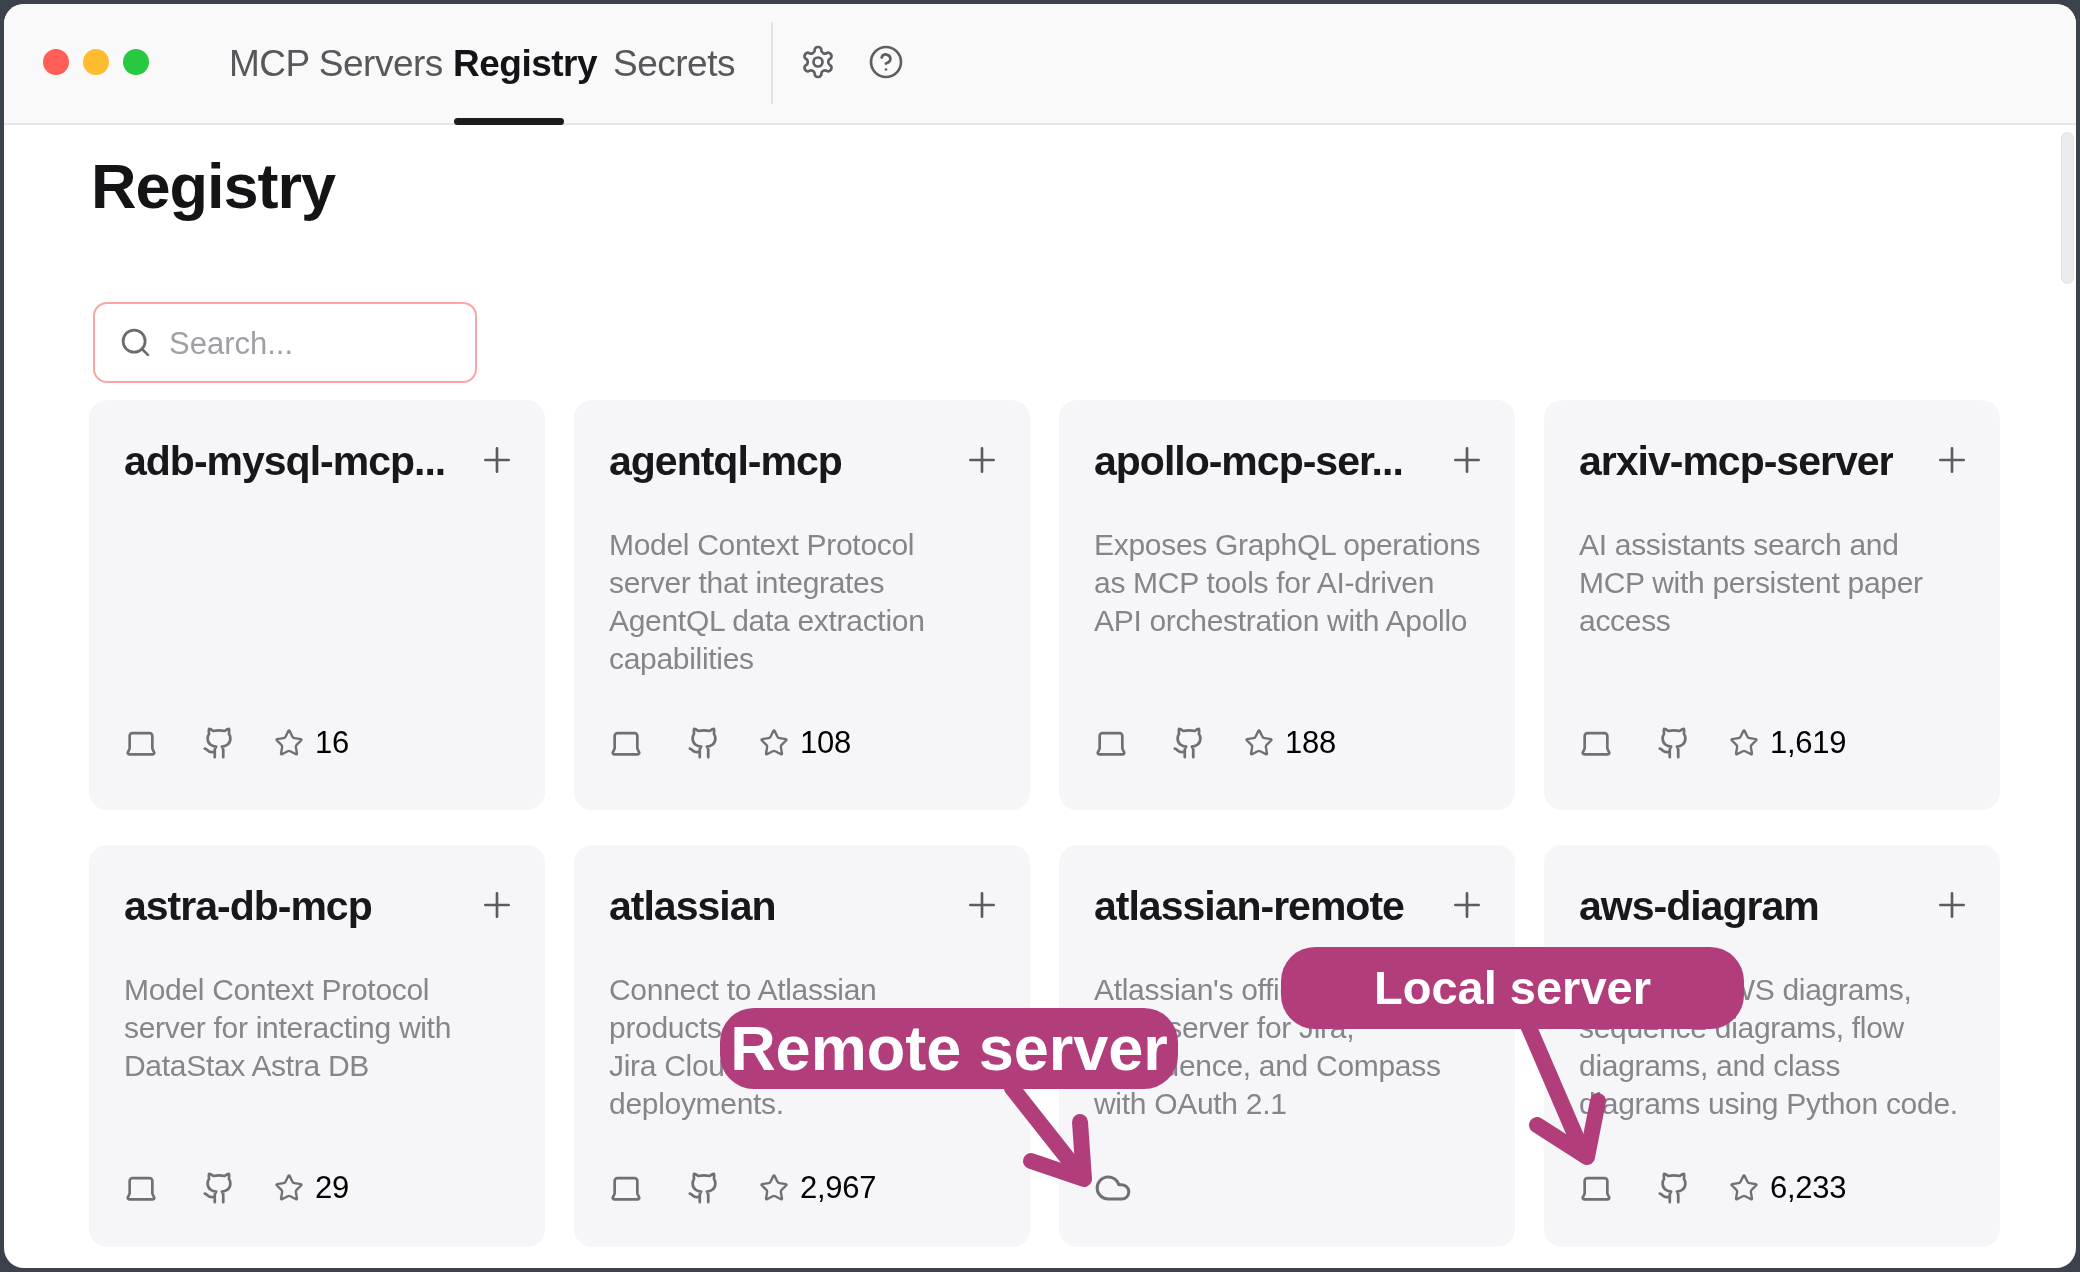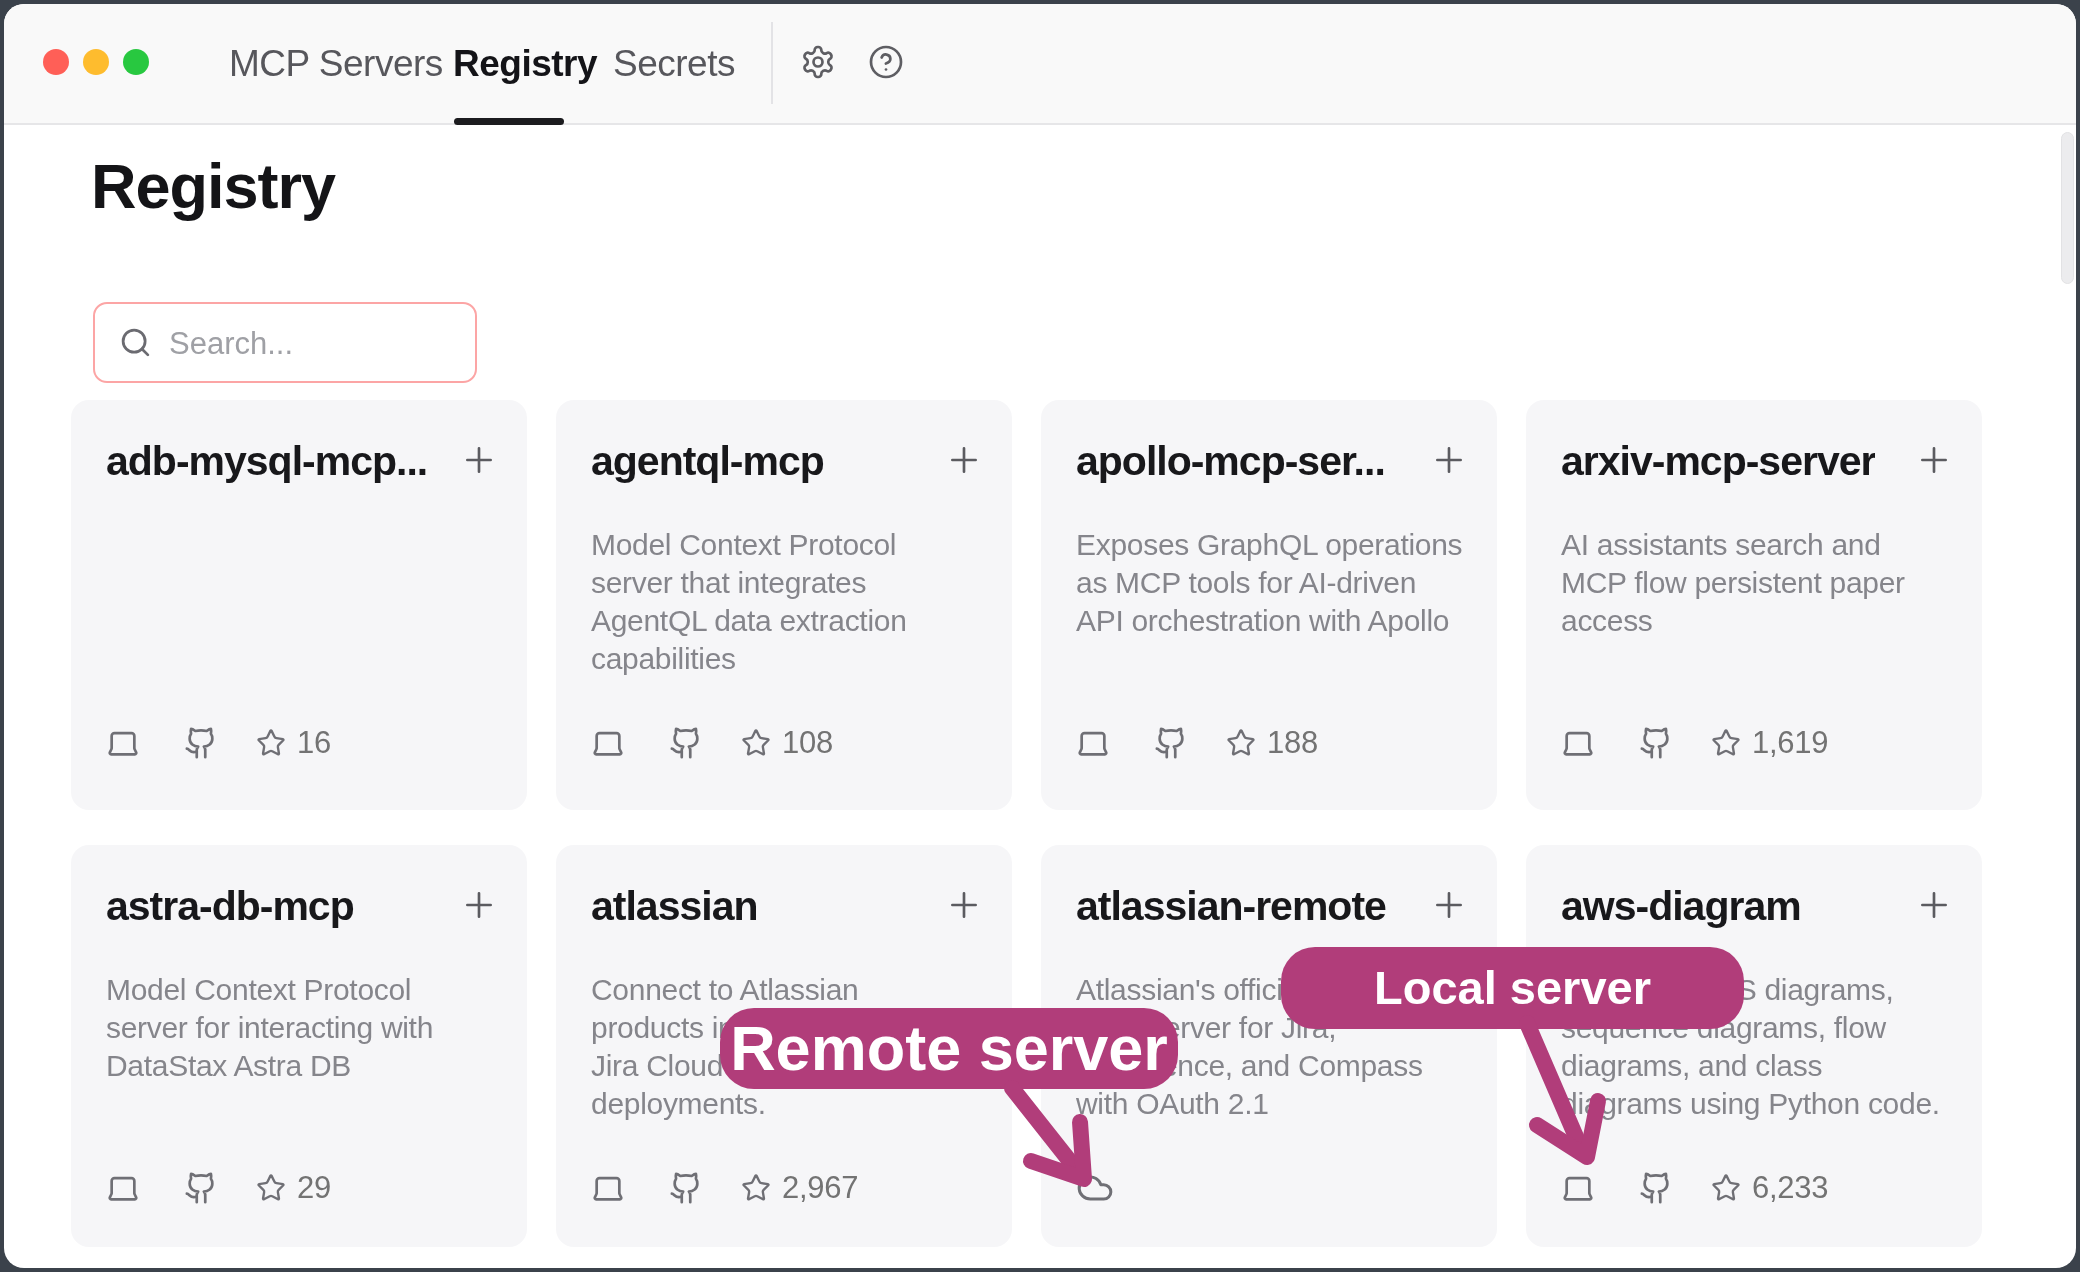--- a/index.html
+++ b/index.html
@@ -26,40 +26,40 @@
   .h1{position:absolute;left:87px;top:146px;font-size:63px;font-weight:700;
     color:#141417;letter-spacing:-1px;}
   .searchbox{position:absolute;left:89px;top:298px;width:384px;height:81px;
     background:#fff;border:2px solid #fca5a5;border-radius:14px;box-sizing:border-box;}
   .searchbox svg{position:absolute;left:24px;top:22px;width:33px;height:33px;color:#6b6b71;}
   .searchbox input{position:absolute;left:72px;top:0;width:380px;height:77px;border:none;
     outline:none;background:transparent;font-size:31px;color:#333;
     font-family:"Liberation Sans","DejaVu Sans",sans-serif;}
   .searchbox input::placeholder{color:#9fa0a5;}
   
-  .grid{position:absolute;left:67px;top:396px;width:1911px;display:grid;
+  .grid{position:absolute;left:85px;top:396px;width:1911px;display:grid;
     grid-template-columns:repeat(4,456px);grid-template-rows:410px 402px;
     column-gap:29px;row-gap:35px;}
   .card{position:relative;background:#f6f6f8;border-radius:18px;}
   .card-head{position:absolute;left:35px;right:28px;top:38px;display:flex;
     justify-content:space-between;align-items:flex-start;}
   .card-title{font-size:41px;font-weight:700;color:#18181b;letter-spacing:-1px;
     white-space:nowrap;overflow:hidden;max-width:350px;}
   .plus-btn{border:none;background:transparent;padding:0;margin-top:2px;cursor:pointer;color:#5b5b60;}
   .plus-btn svg{width:40px;height:40px;display:block;}
   .card-desc{position:absolute;left:35px;top:126px;font-size:30px;color:#85858b;
     letter-spacing:-0.3px;}
   .card-desc div{height:38px;line-height:38px;white-space:nowrap;}
   .card-foot{position:absolute;left:35px;top:325px;height:36px;display:flex;align-items:center;color:#6f6f75;}
   .fi{display:inline-flex;}
   .fi svg{width:34px;height:34px;display:block;}
   .fi.gh{margin-left:44px;}
   .fi.st{margin-left:38px;}
   .fi.st svg{width:30px;height:30px;}
-  .count{margin-left:11px;font-size:31px;color:#737373;letter-spacing:-0.3px;}
+  .count{margin-left:11px;font-size:31px;color:#000000;letter-spacing:-0.3px;}
   
   .scroll-thumb{position:absolute;right:2px;top:128px;width:13px;height:152px;
     border-radius:7px;background:#ececee;border:1px solid #e2e2e4;box-sizing:border-box;}
   
   .callout{position:absolute;z-index:5;border-radius:34px;color:#fff;
     font-weight:700;text-align:center;}
   .callout.remote{left:716px;top:1004px;width:458px;height:81px;line-height:81px;font-size:63px;}
   .callout.local{left:1277px;top:943px;width:463px;height:82px;line-height:82px;font-size:47px;}
   .arrow-layer{position:absolute;left:0;top:0;width:2072px;height:1264px;z-index:6;pointer-events:none;}
 </style>
@@ -236,21 +236,21 @@
       <div class="card-head">
         <div class="card-title">arxiv-mcp-server</div>
         <button class="plus-btn">
             <svg viewBox="0 0 24 24">
               <use href="#i-plus"></use>
             </svg>
           </button>
       </div>
       <div class="card-desc">
         <div>AI assistants search and</div>
-          <div>MCP flow persistent paper</div>
+          <div>MCP with persistent paper</div>
           <div>access</div>
       </div>
       <div class="card-foot">
         <span class="fi">
             <svg viewBox="0 0 24 24">
               <use href="#i-laptop"></use>
             </svg>
           </span>
         <span class="fi gh">
             <svg viewBox="0 0 24 24">

